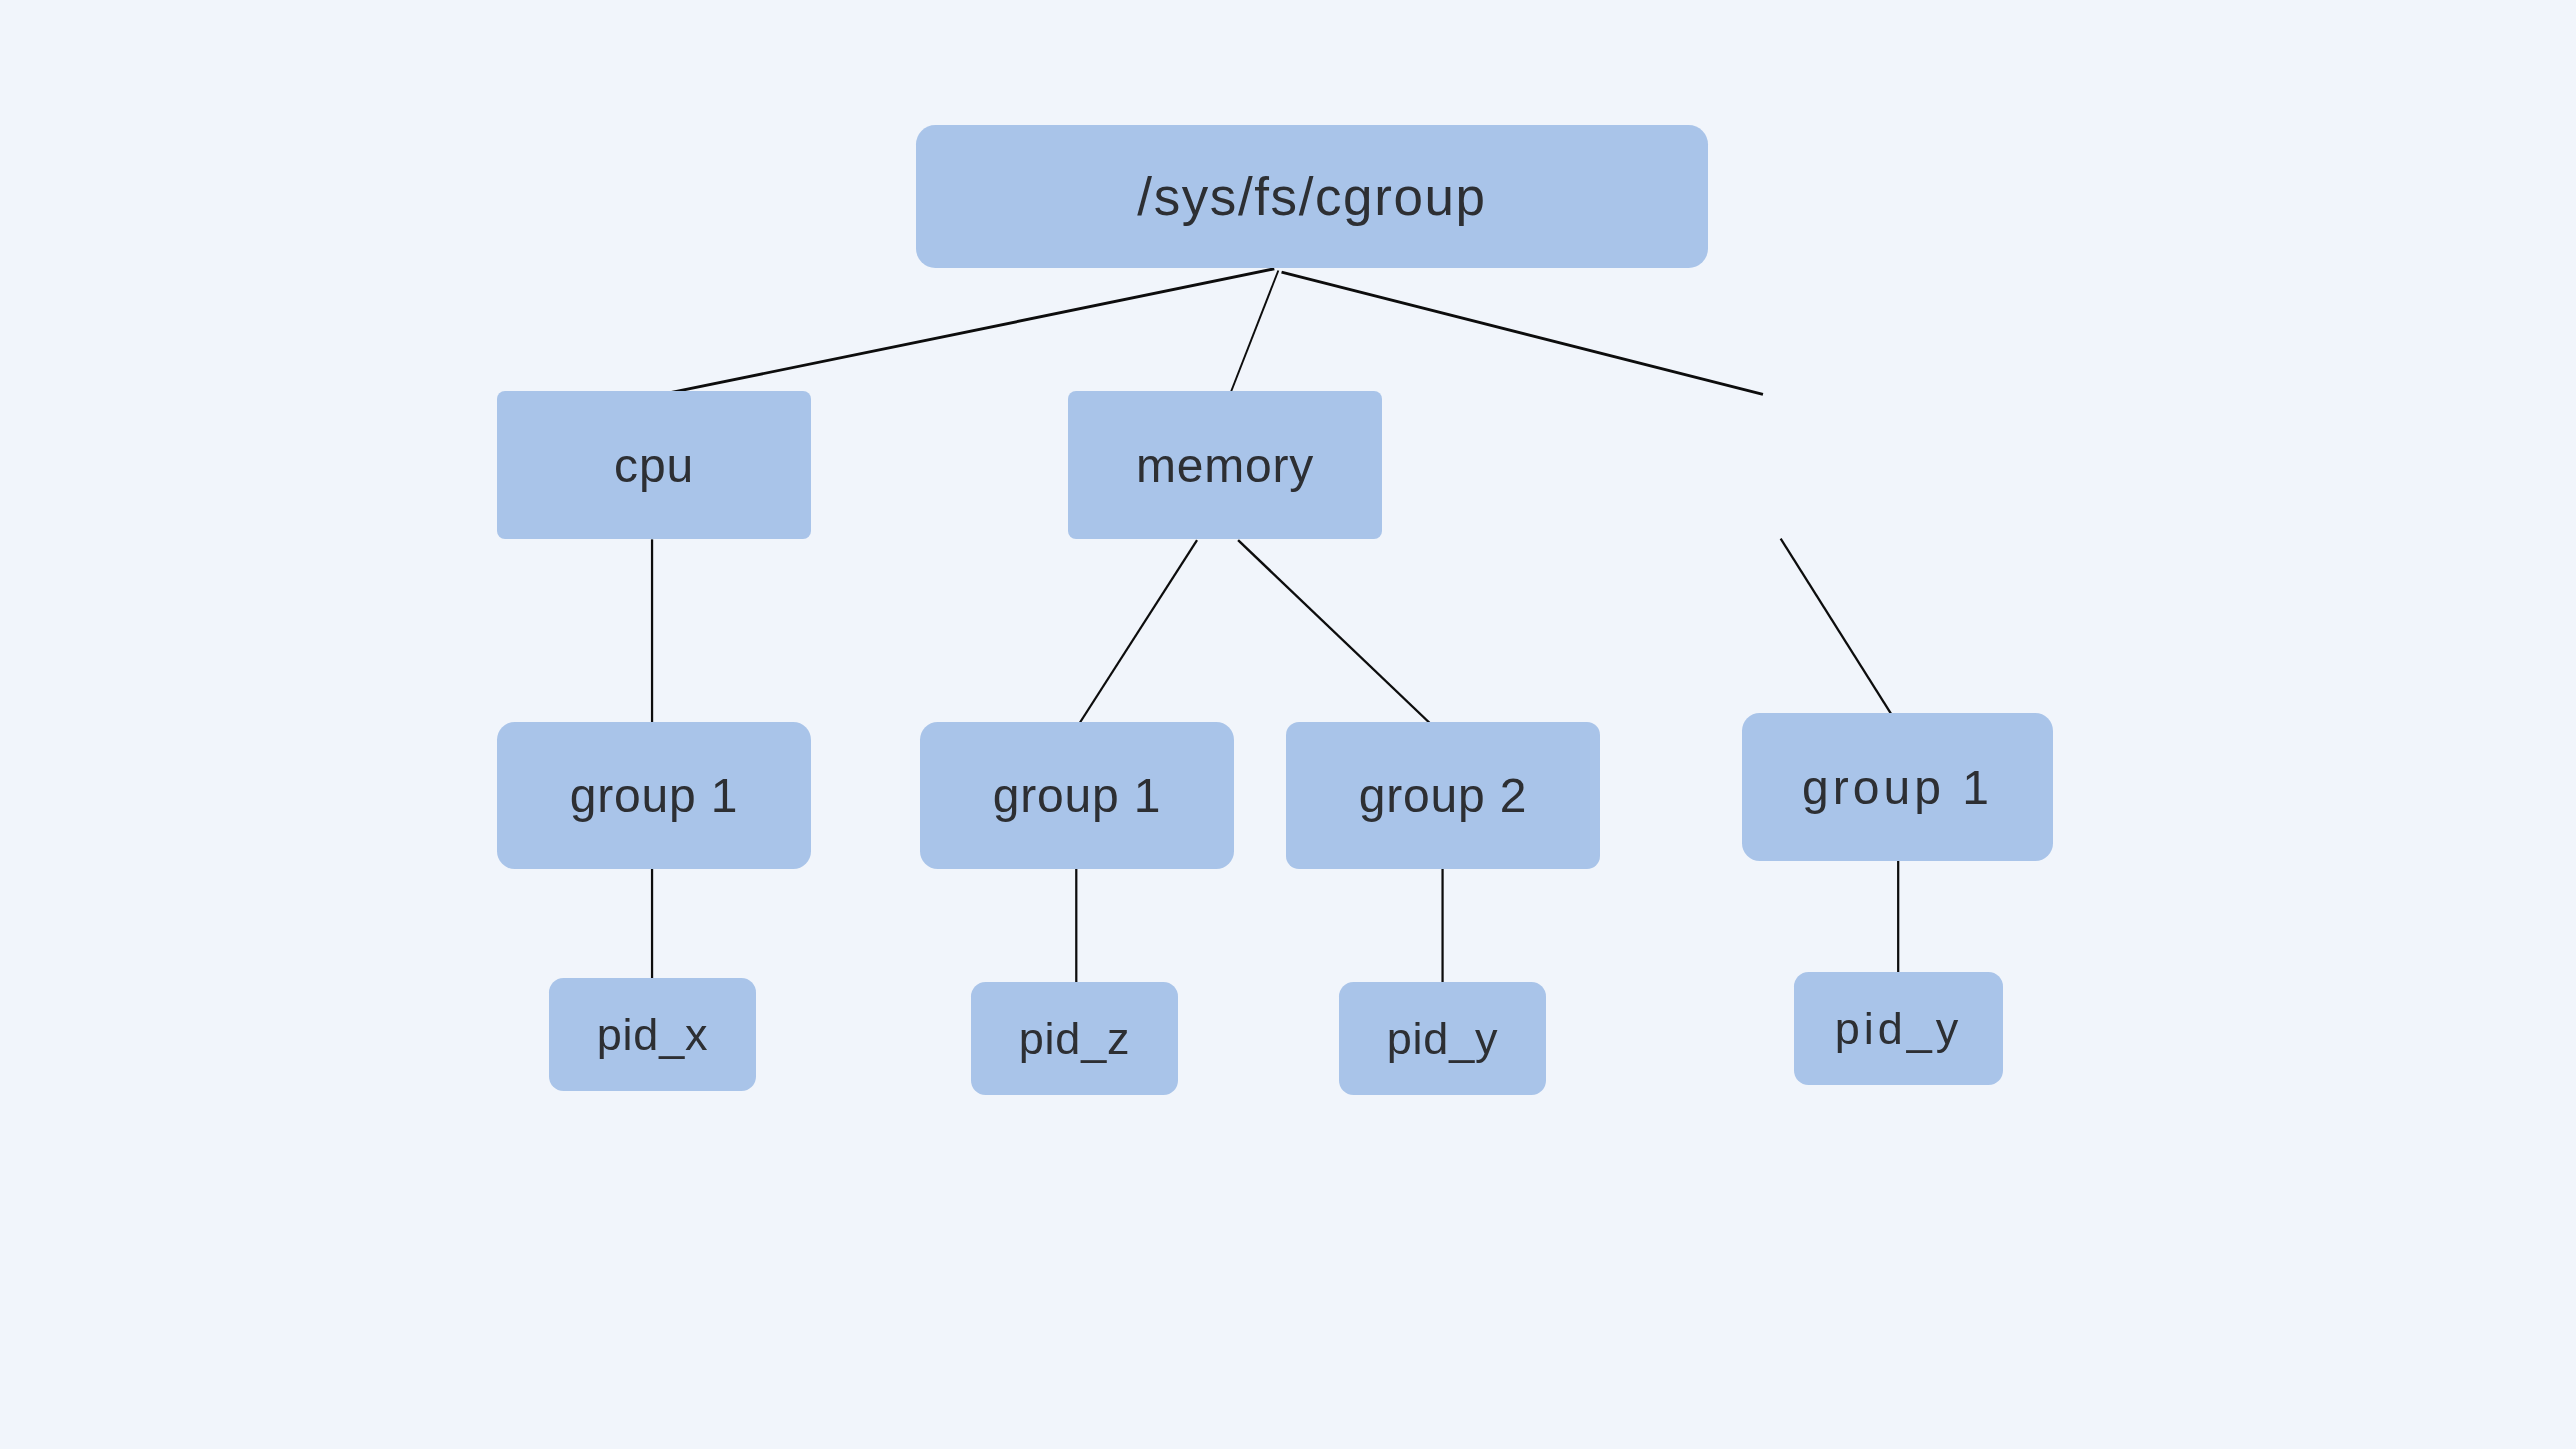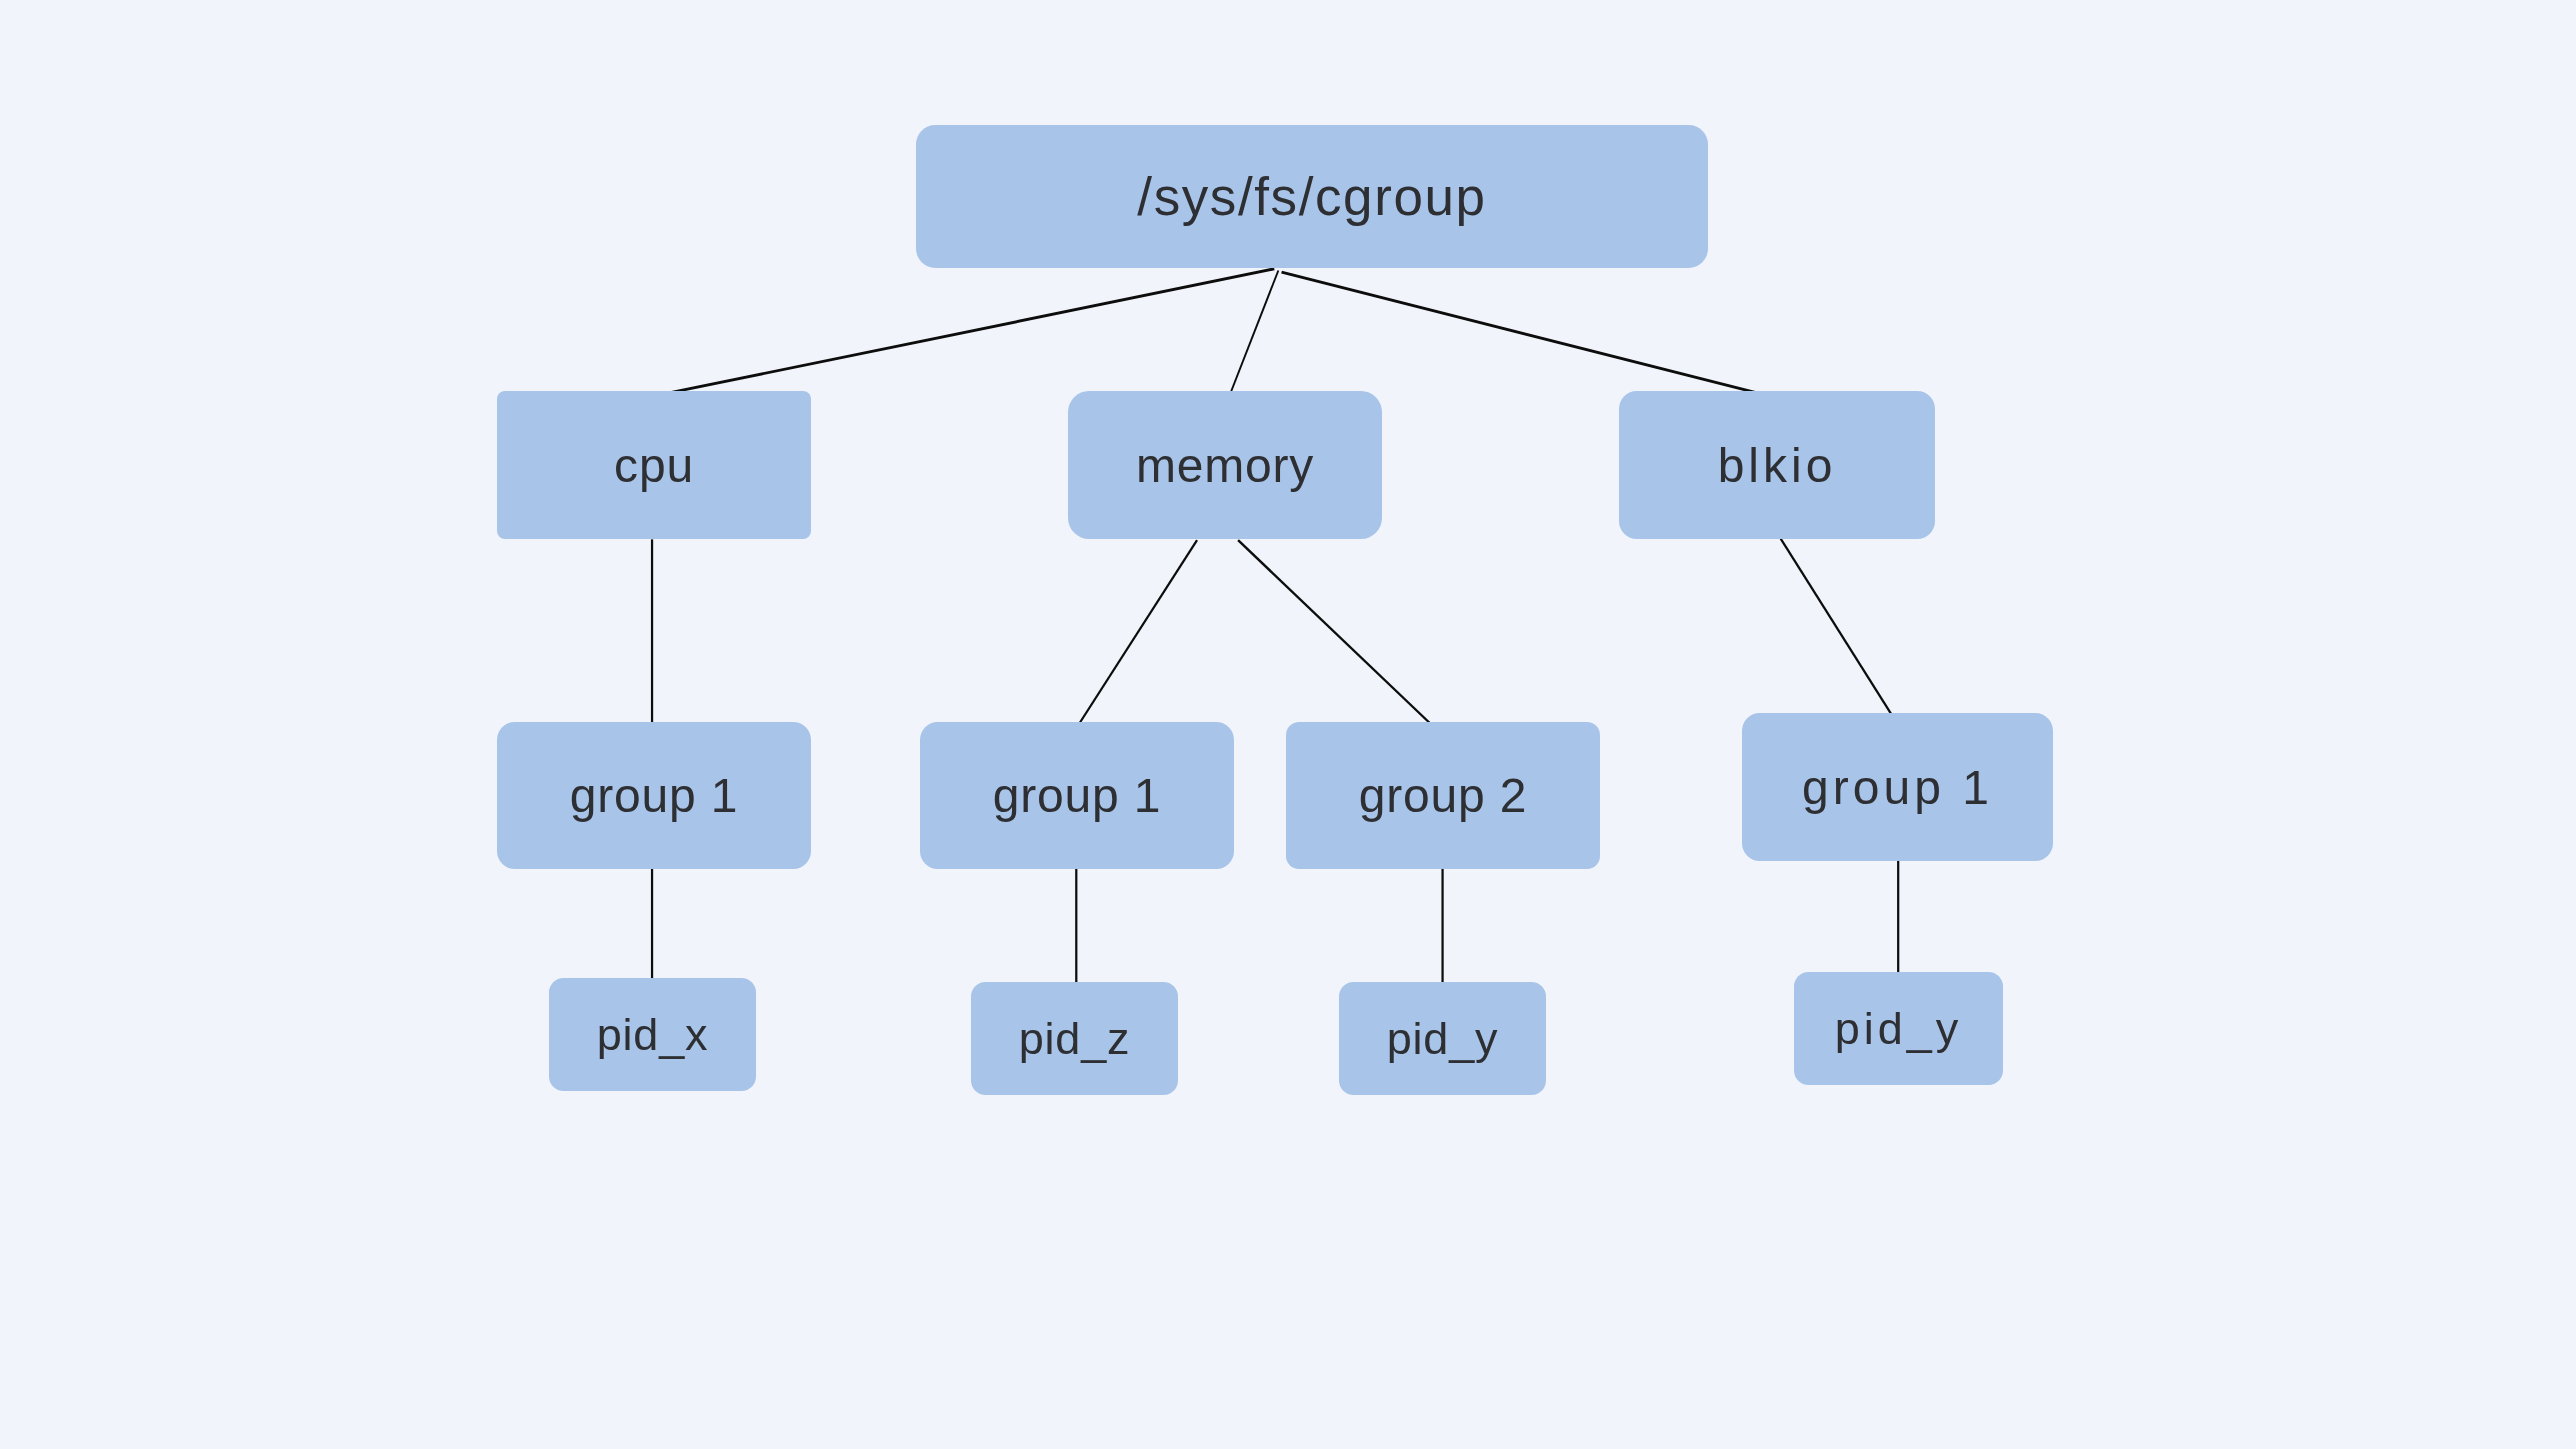--- a/index.html
+++ b/index.html
@@ -24,21 +24,21 @@
     background:var(--node-fill);
     color:var(--node-text);
     display:flex;align-items:center;justify-content:center;
     letter-spacing:0.8px;
     white-space:nowrap;
   }
   .wide-track{letter-spacing:4px;}
   
   .n-root          {left:892px;top:125px; width:792px;height:143px;border-radius:19.3px;font-size:53px;letter-spacing:1.6px;margin-left:24px;}
   .n-cpu           {left:497px; top:391px; width:314px;height:148px;border-radius:8px;font-size:48px;}
-  .n-memory        {left:1068px;top:391px; width:314px;height:148px;border-radius:21px;font-size:48px;}
+  .n-memory        {left:1068px;top:391px; width:314px;height:148px;border-radius:8px;font-size:48px;}
   .n-blkio         {left:1619px;top:391px; width:316px;height:148px;border-radius:17.7px;font-size:48px;}
   .n-cpu-group1    {left:497px; top:722px; width:314px;height:147px;border-radius:17.7px;font-size:48px;}
   .n-memory-group1 {left:920px;top:722px; width:314px;height:147px;border-radius:17.7px;font-size:48px;}
   .n-memory-group2 {left:1286px;top:722px; width:314px;height:147px;border-radius:13px;font-size:48px;}
   .n-blkio-group1  {left:1742px;top:713px; width:311px;height:148px;border-radius:17.7px;font-size:48px;}
   .n-pid-x         {left:549px; top:978px;width:207px;height:113px;border-radius:14.5px;font-size:45px;}
   .n-pid-z         {left:971px;top:982px;width:207px;height:113px;border-radius:14.5px;font-size:45px;text-align:right;}
   .n-pid-y-mem     {left:1339px;top:982px;width:207px;height:113px;border-radius:14.5px;font-size:45px;}
   .n-pid-y-blkio   {left:1794px;top:972px;width:209px;height:113px;border-radius:14.5px;font-size:45px;}
 </style>
@@ -58,21 +58,20 @@
     <line x1="810" y1="1079" x2="810" y2="1218" stroke-width="2.8"></line>
     <line x1="1337" y1="1079" x2="1337" y2="1223" stroke-width="2.8"></line>
     <line x1="1792" y1="1079" x2="1792" y2="1223" stroke-width="2.8"></line>
     <line x1="2358" y1="1069" x2="2358" y2="1211" stroke-width="2.8"></line>
   </svg>
 
   <div class="node n-root">/sys/fs/cgroup</div>
 
   <div class="node n-cpu">cpu</div>
   <div class="node n-memory">memory</div>
-  <div class="node n-blkio wide-track">blkio</div>
 
   <div class="node n-cpu-group1">group 1</div>
   <div class="node n-memory-group1">group 1</div>
   <div class="node n-memory-group2">group 2</div>
   <div class="node n-blkio-group1 wide-track">group 1</div>
 
   <div class="node n-pid-x">pid_x</div>
   <div class="node n-pid-z">pid_z</div>
   <div class="node n-pid-y-mem">pid_y</div>
   <div class="node n-pid-y-blkio wide-track">pid_y</div>

